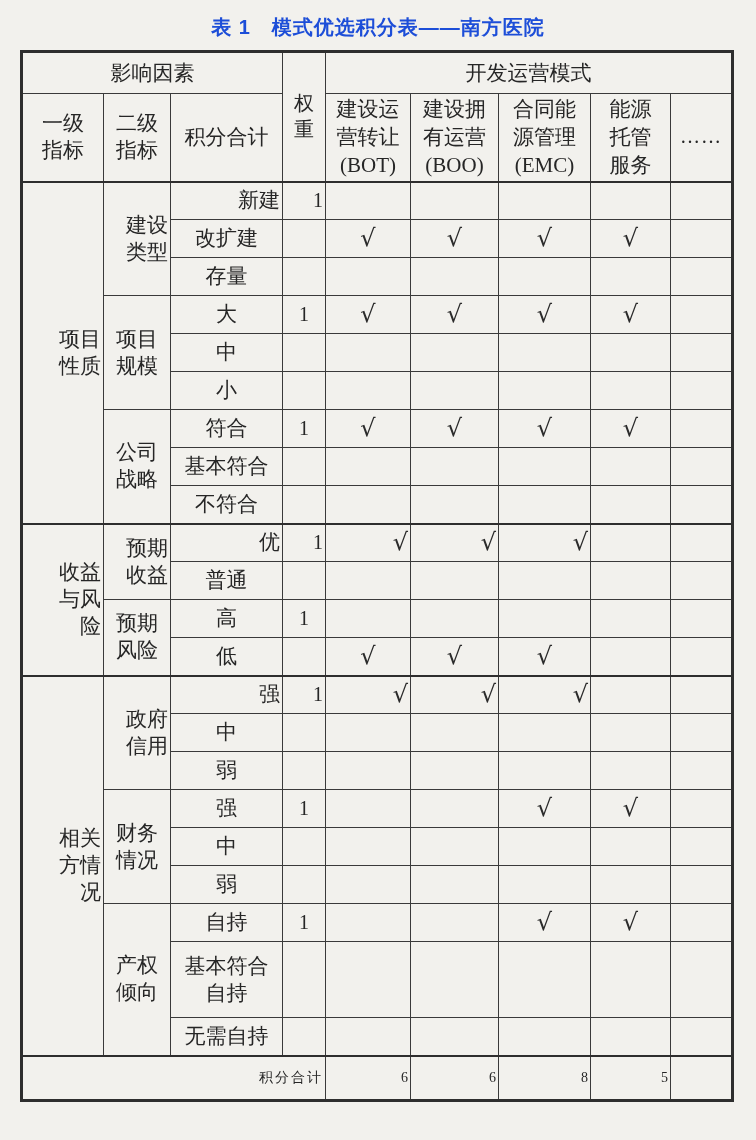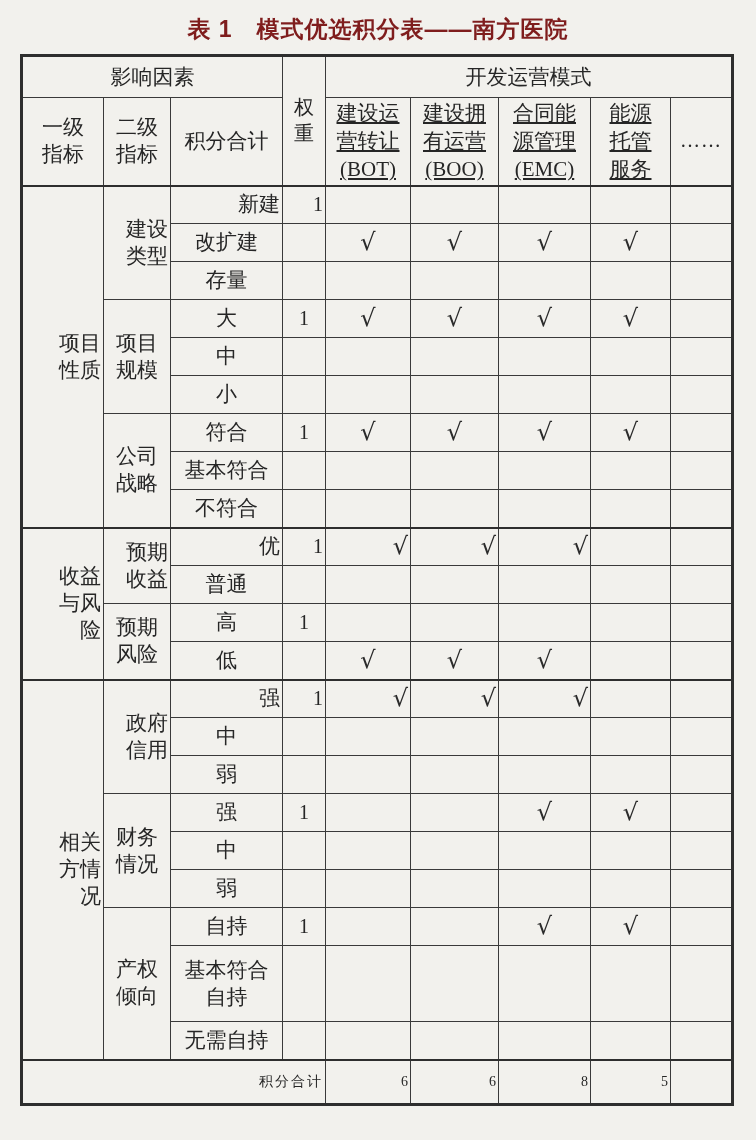--- a/index.html
+++ b/index.html
@@ -9,23 +9,23 @@
     font-family: "Liberation Serif", "DejaVu Serif", serif;
     color: #262626;
     overflow: hidden;
   }
   .page { width: 756px; height: 1140px; position: relative; }
   .title {
     padding-top: 14px;
     text-align: center;
     font-family: "Liberation Sans", "DejaVu Sans", sans-serif;
     font-weight: bold;
-    font-size: 23px;
+    font-size: 20px;
     letter-spacing: 1px;
-    color: #7f1d1d;
+    color: #1d4ed8;
   }
   table.score {
     border-collapse: collapse;
     table-layout: fixed;
     width: 624px;
     margin: 9px 0 0 20px;
     border: 3px solid #2e2e2e;
   }
   td {
     border: 1px solid #3a3a3a;
@@ -38,21 +38,21 @@
     overflow: hidden;
   }
   tr.h1 { height: 42px; }
   tr.h2 { height: 88px; }
   tbody tr { height: 38px; }
   tbody tr.tall { height: 76px; }
   tr.foot { height: 45px; }
   tr.sec td { border-top: 2.5px solid #2e2e2e; text-align: right; }
   td.chk { font-size: 24px; font-family: "DejaVu Sans", sans-serif; color: #2b2b2b; }
   td.wt { font-size: 20px; }
-  td.mode-h { font-size: 21px; line-height: 1.35; text-decoration: underline; }
+  td.mode-h { font-size: 21px; line-height: 1.35; }
   td.dots { font-size: 20px; letter-spacing: 1px; }
   tr.foot td { font-size: 14px; letter-spacing: 2px; }
   tr.foot td.total { letter-spacing: 0; }
 </style>
 </head>
 <body>
 
 <div class="page">
   <div class="title">表 1　模式优选积分表——南方医院</div>
 

